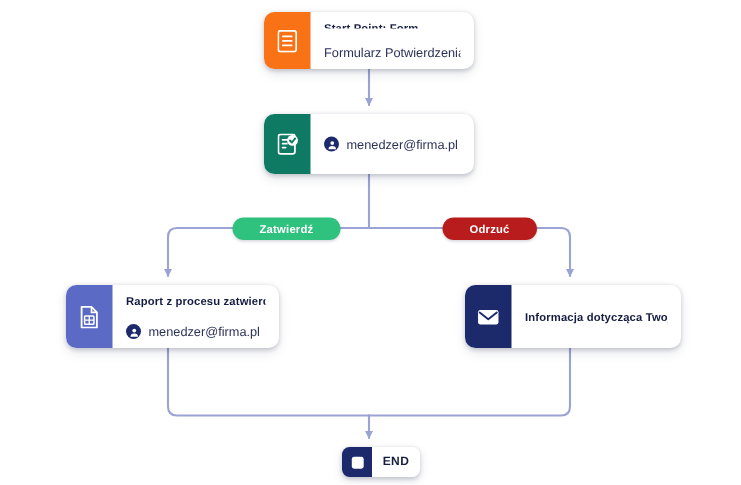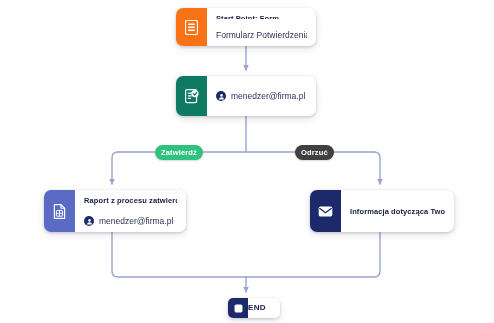--- a/index.html
+++ b/index.html
@@ -106,50 +106,51 @@
     border-radius: 5px;
     align-items: center;
   }
   #node-end .node-icon {
     width: 20px; flex: 0 0 20px;
     background: #1c2a6b;
     align-self: stretch;
   }
   #node-end .end-label {
     flex: 1 1 auto;
+    text-align: center;
     font-size: 8px;
     font-weight: bold;
     color: #161d42;
     letter-spacing: .3px;
     line-height: 20px;
   }
 
   
   .pill {
     position: absolute;
     height: 15px;
-    padding: 0 6px;
+    padding: 0 18px;
     border-radius: 8px;
     display: flex;
     align-items: center;
     justify-content: center;
     font-size: 7.5px;
     font-weight: bold;
     color: #ffffff;
     letter-spacing: .15px;
     white-space: nowrap;
     box-shadow: 0 1px 2px rgba(20,25,60,.18);
   }
   #pill-approve {
     left: 155px; top: 145px;
     background: #2ec27e;
   }
   #pill-reject {
     left: 295px; top: 145px;
-    background: #404040;
+    background: #b91c1c;
   }
 
   .avatar-dot {
     width: 10px; height: 10px;
     flex: 0 0 10px;
     border-radius: 50%;
     background: #1c2a6b;
     display: flex;
     align-items: center;
     justify-content: center;

